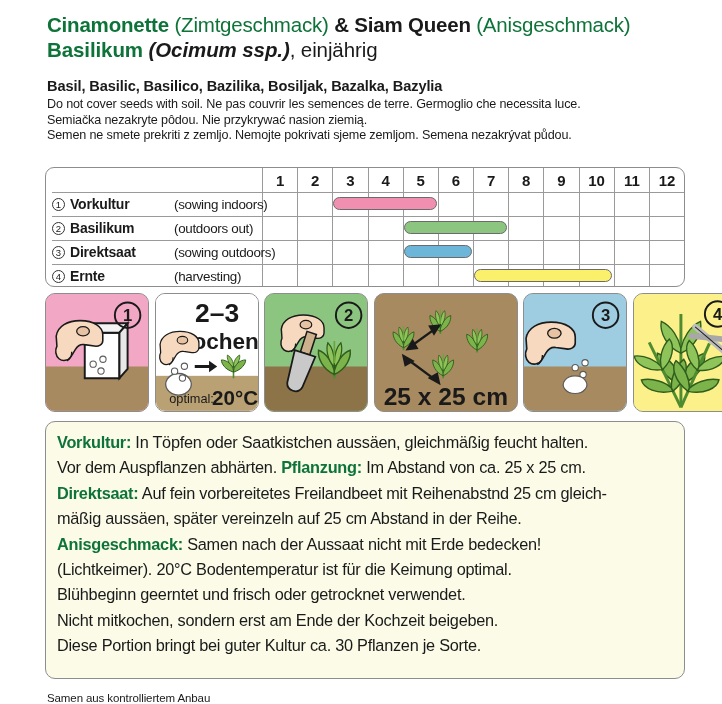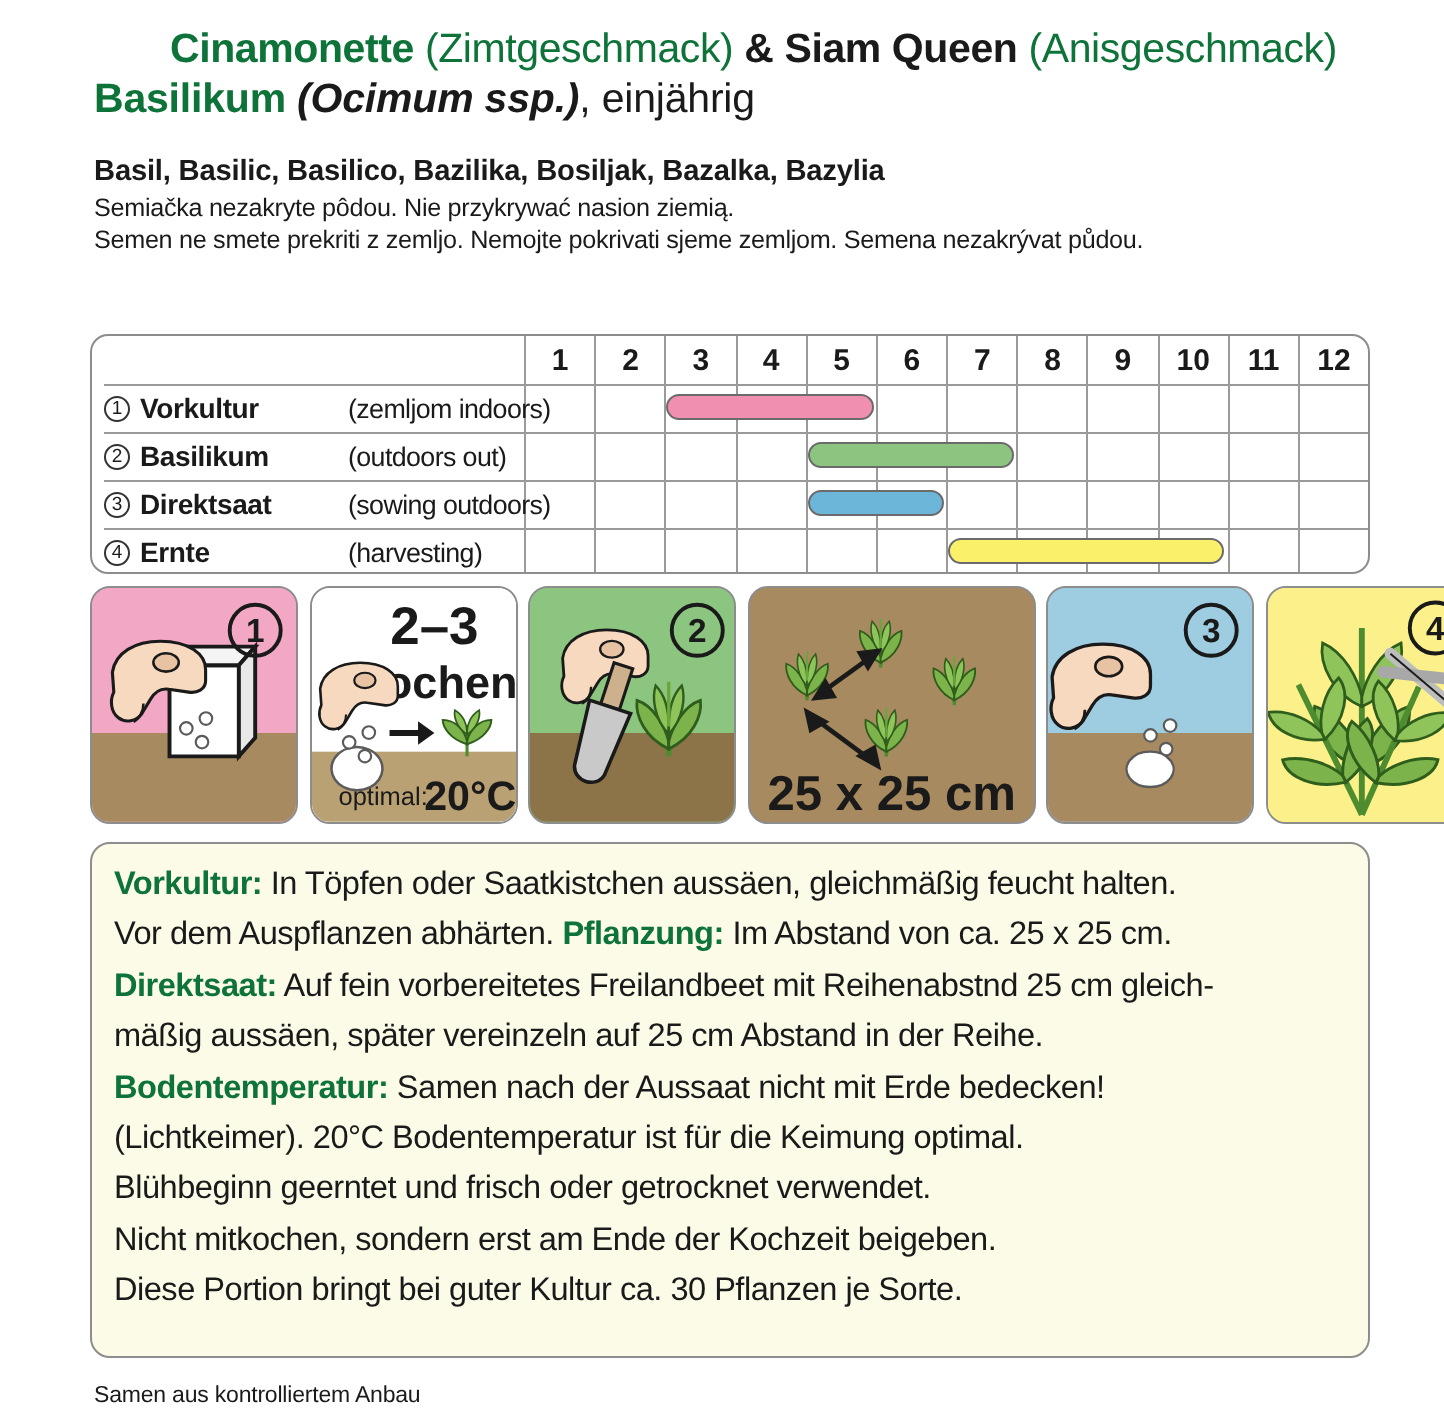--- a/index.html
+++ b/index.html
@@ -9,21 +9,21 @@
     background: #ffffff;
     font-family: "Liberation Sans", sans-serif;
     color: #1a1a1a;
     overflow: hidden;
     position: relative;
   }
   .page { position: absolute; left: 0; top: 0; width: 722px; height: 704px; }
 
   
   .header { position: absolute; left: 47px; top: 12px; width: 660px; }
-  .title-line1 { font-size: 20.5px; font-weight: bold; line-height: 25px; letter-spacing: -0.2px; white-space: nowrap; margin-left: 38px; }
+  .title-line1 { font-size: 20.5px; font-weight: bold; line-height: 25px; letter-spacing: -0.2px; white-space: nowrap; }
   .title-line2 { font-size: 20.5px; font-weight: bold; line-height: 25px; letter-spacing: -0.1px; white-space: nowrap; }
   .g { color: #0d7338; }
   .k { color: #1a1a1a; }
   .nb { font-weight: normal; }
   .it { font-style: italic; }
 
   .common-names {
     position: absolute; left: 47px; top: 78px;
     font-size: 14.6px; font-weight: bold; letter-spacing: -0.1px; white-space: nowrap;
   }
@@ -106,20 +106,21 @@
       <span class="g">Cinamonette</span><span class="g nb"> (Zimtgeschmack)</span><span class="k"> &amp; Siam Queen</span><span class="g nb"> (Anisgeschmack)</span>
     </div>
     <div class="title-line2">
       <span class="g">Basilikum</span><span class="k it"> (Ocimum ssp.)</span><span class="k nb">, einjährig</span>
     </div>
   </div>
 
   <div class="common-names">Basil, Basilic, Basilico, Bazilika, Bosiljak, Bazalka, Bazylia</div>
 
   <div class="langs">
+    <div>Do not cover seeds with soil. Ne pas couvrir les semences de terre. Germoglio che necessita luce.</div>
     <div>Semiačka nezakryte pôdou. Nie przykrywać nasion ziemią.</div>
     <div>Semen ne smete prekriti z zemljo. Nemojte pokrivati sjeme zemljom. Semena nezakrývat půdou.</div>
   </div>
 
   <div class="cal-wrap">
     <div class="cal" id="cal-root">
         <div class="cal-row cal-head" style="top: 0px;">
           <div class="lbl-col"></div>
           <div class="mcol">
             <span>1</span>
@@ -170,21 +171,21 @@
           <div class="mcol"></div>
           <div class="mcol"></div>
           <div class="mcol"></div>
           <div class="mcol"></div>
           <div class="mcol"></div>
         </div>
         <div class="hline" style="top: 24px;"></div>
         <div class="lbl" style="top: 24px;">
           <span class="num-circle">1</span>
           <span class="lbl-de">Vorkultur</span>
-          <span class="lbl-en">(zemljom indoors)</span>
+          <span class="lbl-en">(sowing indoors)</span>
         </div>
         <div class="bar" style="left: 287.267px; width: 103.4px; top: 29px; background: rgb(240, 143, 176);"></div>
         <div class="cal-row cal-body-row" style="top: 48px;">
           <div class="lbl-col"></div>
           <div class="mcol"></div>
           <div class="mcol"></div>
           <div class="mcol"></div>
           <div class="mcol"></div>
           <div class="mcol"></div>
           <div class="mcol"></div>
@@ -446,21 +447,21 @@
       <text x="85.28" y="26.23" font-family="Liberation Sans, sans-serif" font-size="17" font-weight="bold" text-anchor="middle" fill="#1a1a1a">4</text>
     </svg>
       </div>
     </div>
 
   <div class="instr" id="instr-root">
       <p><span class="lead">Vorkultur:</span><span> In Töpfen oder Saatkistchen aussäen, gleichmäßig feucht halten.</span></p>
       <p><span>Vor dem Auspflanzen abhärten. </span><span class="lead">Pflanzung:</span><span> Im Abstand von ca. 25 x 25 cm.</span></p>
       <p><span class="lead">Direktsaat:</span><span> Auf fein vorbereitetes Freilandbeet mit Reihenabstnd 25 cm gleich-</span></p>
       <p class="just"><span>mäßig aussäen, später vereinzeln auf 25 cm Abstand in der Reihe.</span></p>
-      <p class="just"><span class="lead">Bodentemperatur:</span><span> Samen nach der Aussaat nicht mit Erde bedecken!</span></p>
+      <p class="just"><span class="lead">Anisgeschmack:</span><span> Samen nach der Aussaat nicht mit Erde bedecken!</span></p>
       <p><span>(Lichtkeimer). 20°C Bodentemperatur ist für die Keimung optimal.</span></p>
       <p><span>Blühbeginn geerntet und frisch oder getrocknet verwendet.</span></p>
       <p><span>Nicht mitkochen, sondern erst am Ende der Kochzeit beigeben.</span></p>
       <p><span>Diese Portion bringt bei guter Kultur ca. 30 Pflanzen je Sorte.</span></p>
     </div>
 
   <div class="footer-strip">
     <div class="ftxt">Samen aus kontrolliertem Anbau</div>
   </div>
 </div>

